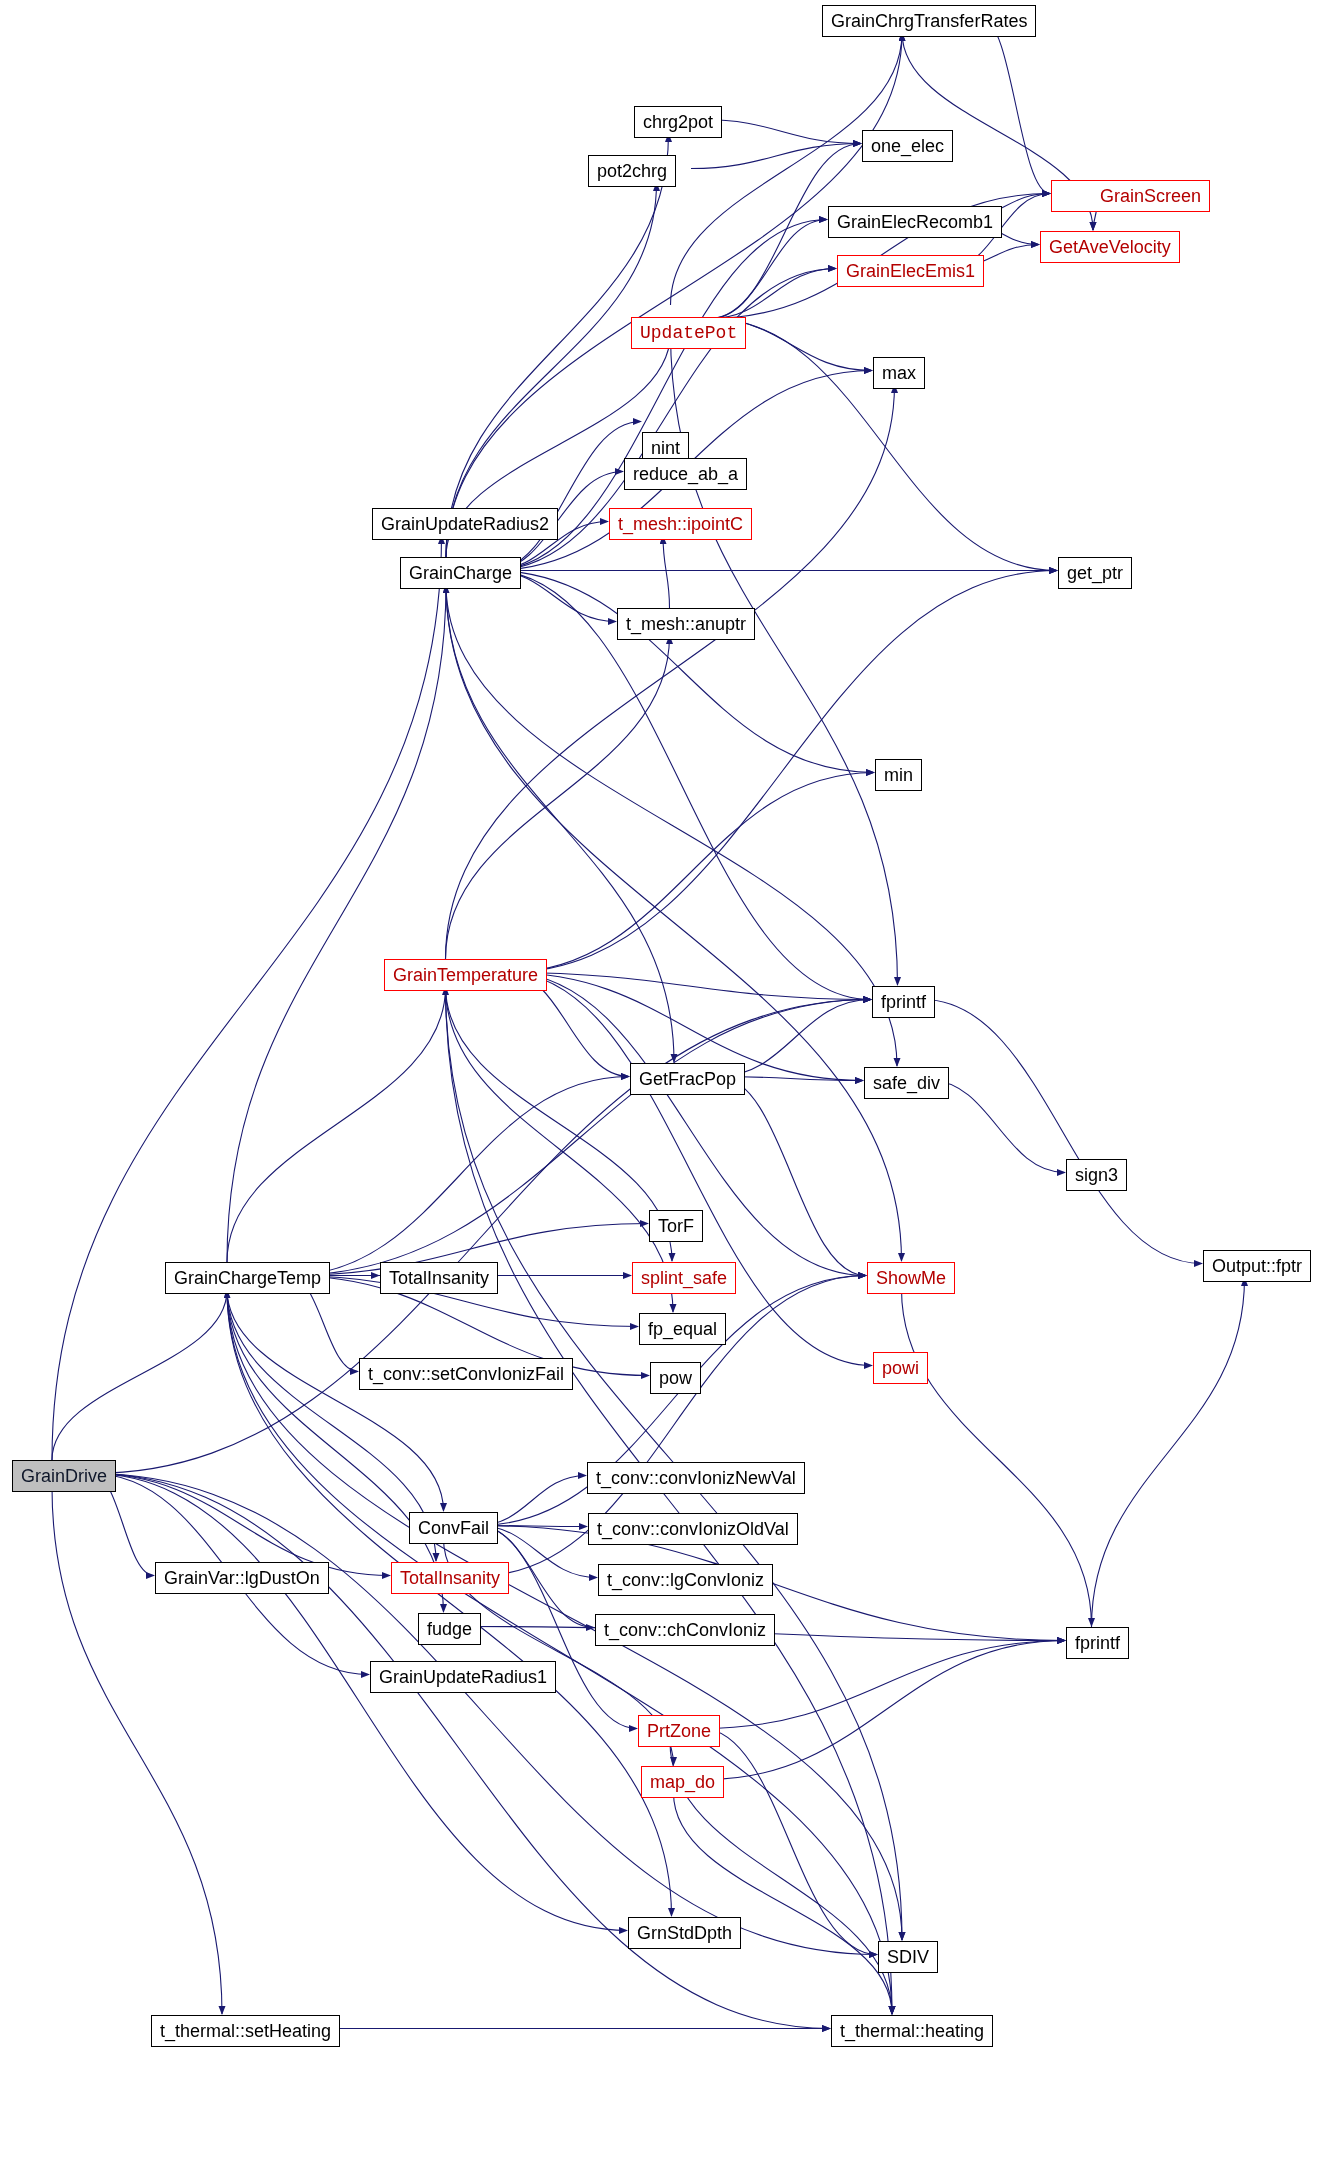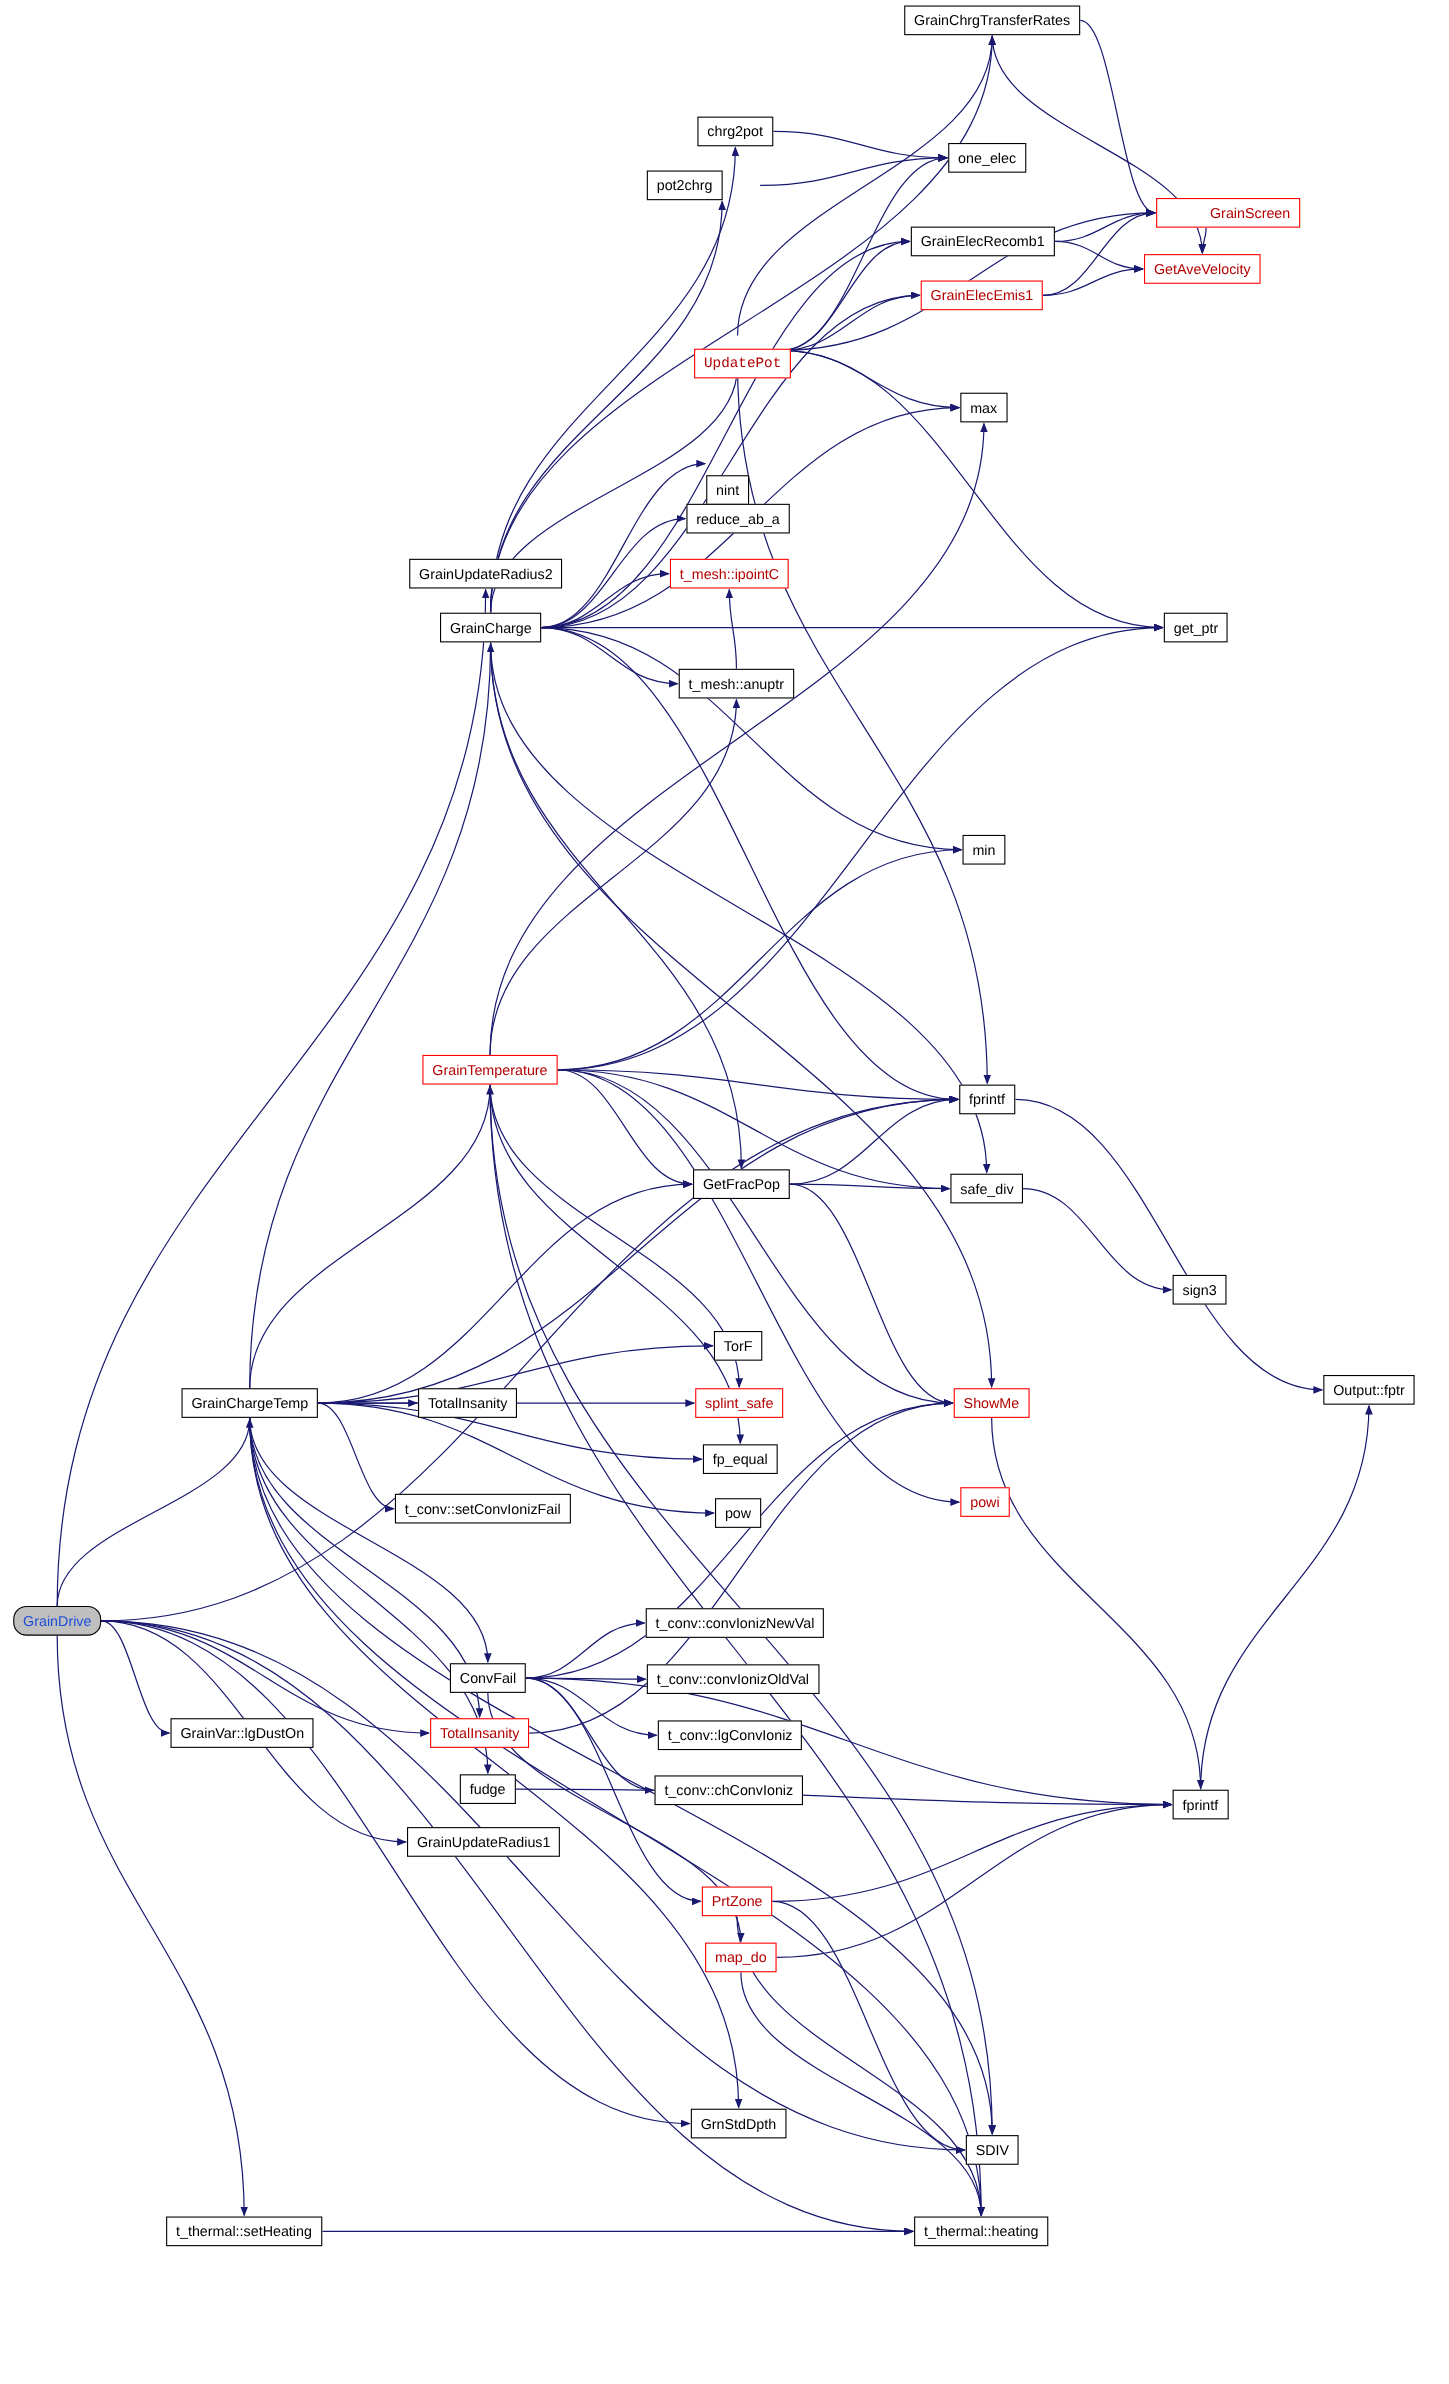--- a/index.html
+++ b/index.html
@@ -26,35 +26,34 @@
     left: 0; top: 0;
     width: 1317px;
     height: 2167px;
   }
   .node {
     position: absolute;
     box-sizing: border-box;
     border: 1px solid #000000;
     background: #ffffff;
     color: #000000;
-    font-size: 13px;
+    font-size: 18px;
     line-height: 1;
     padding: 6px 8px;
     white-space: nowrap;
     cursor: pointer;
   }
   .node.red {
     border-color: #ff0000;
     color: #b40000;
   }
   .node.root {
     background: #bfbfbf;
-    color: #1d4ed8;
+    color: #0f172a;
     border-color: #000000;
-    border-radius: 12px;
   }
   path.edge {
     fill: none;
     stroke-width: 1.1;
   }
 </style>
 </head>
 <body>
 
 <div class="graph">

